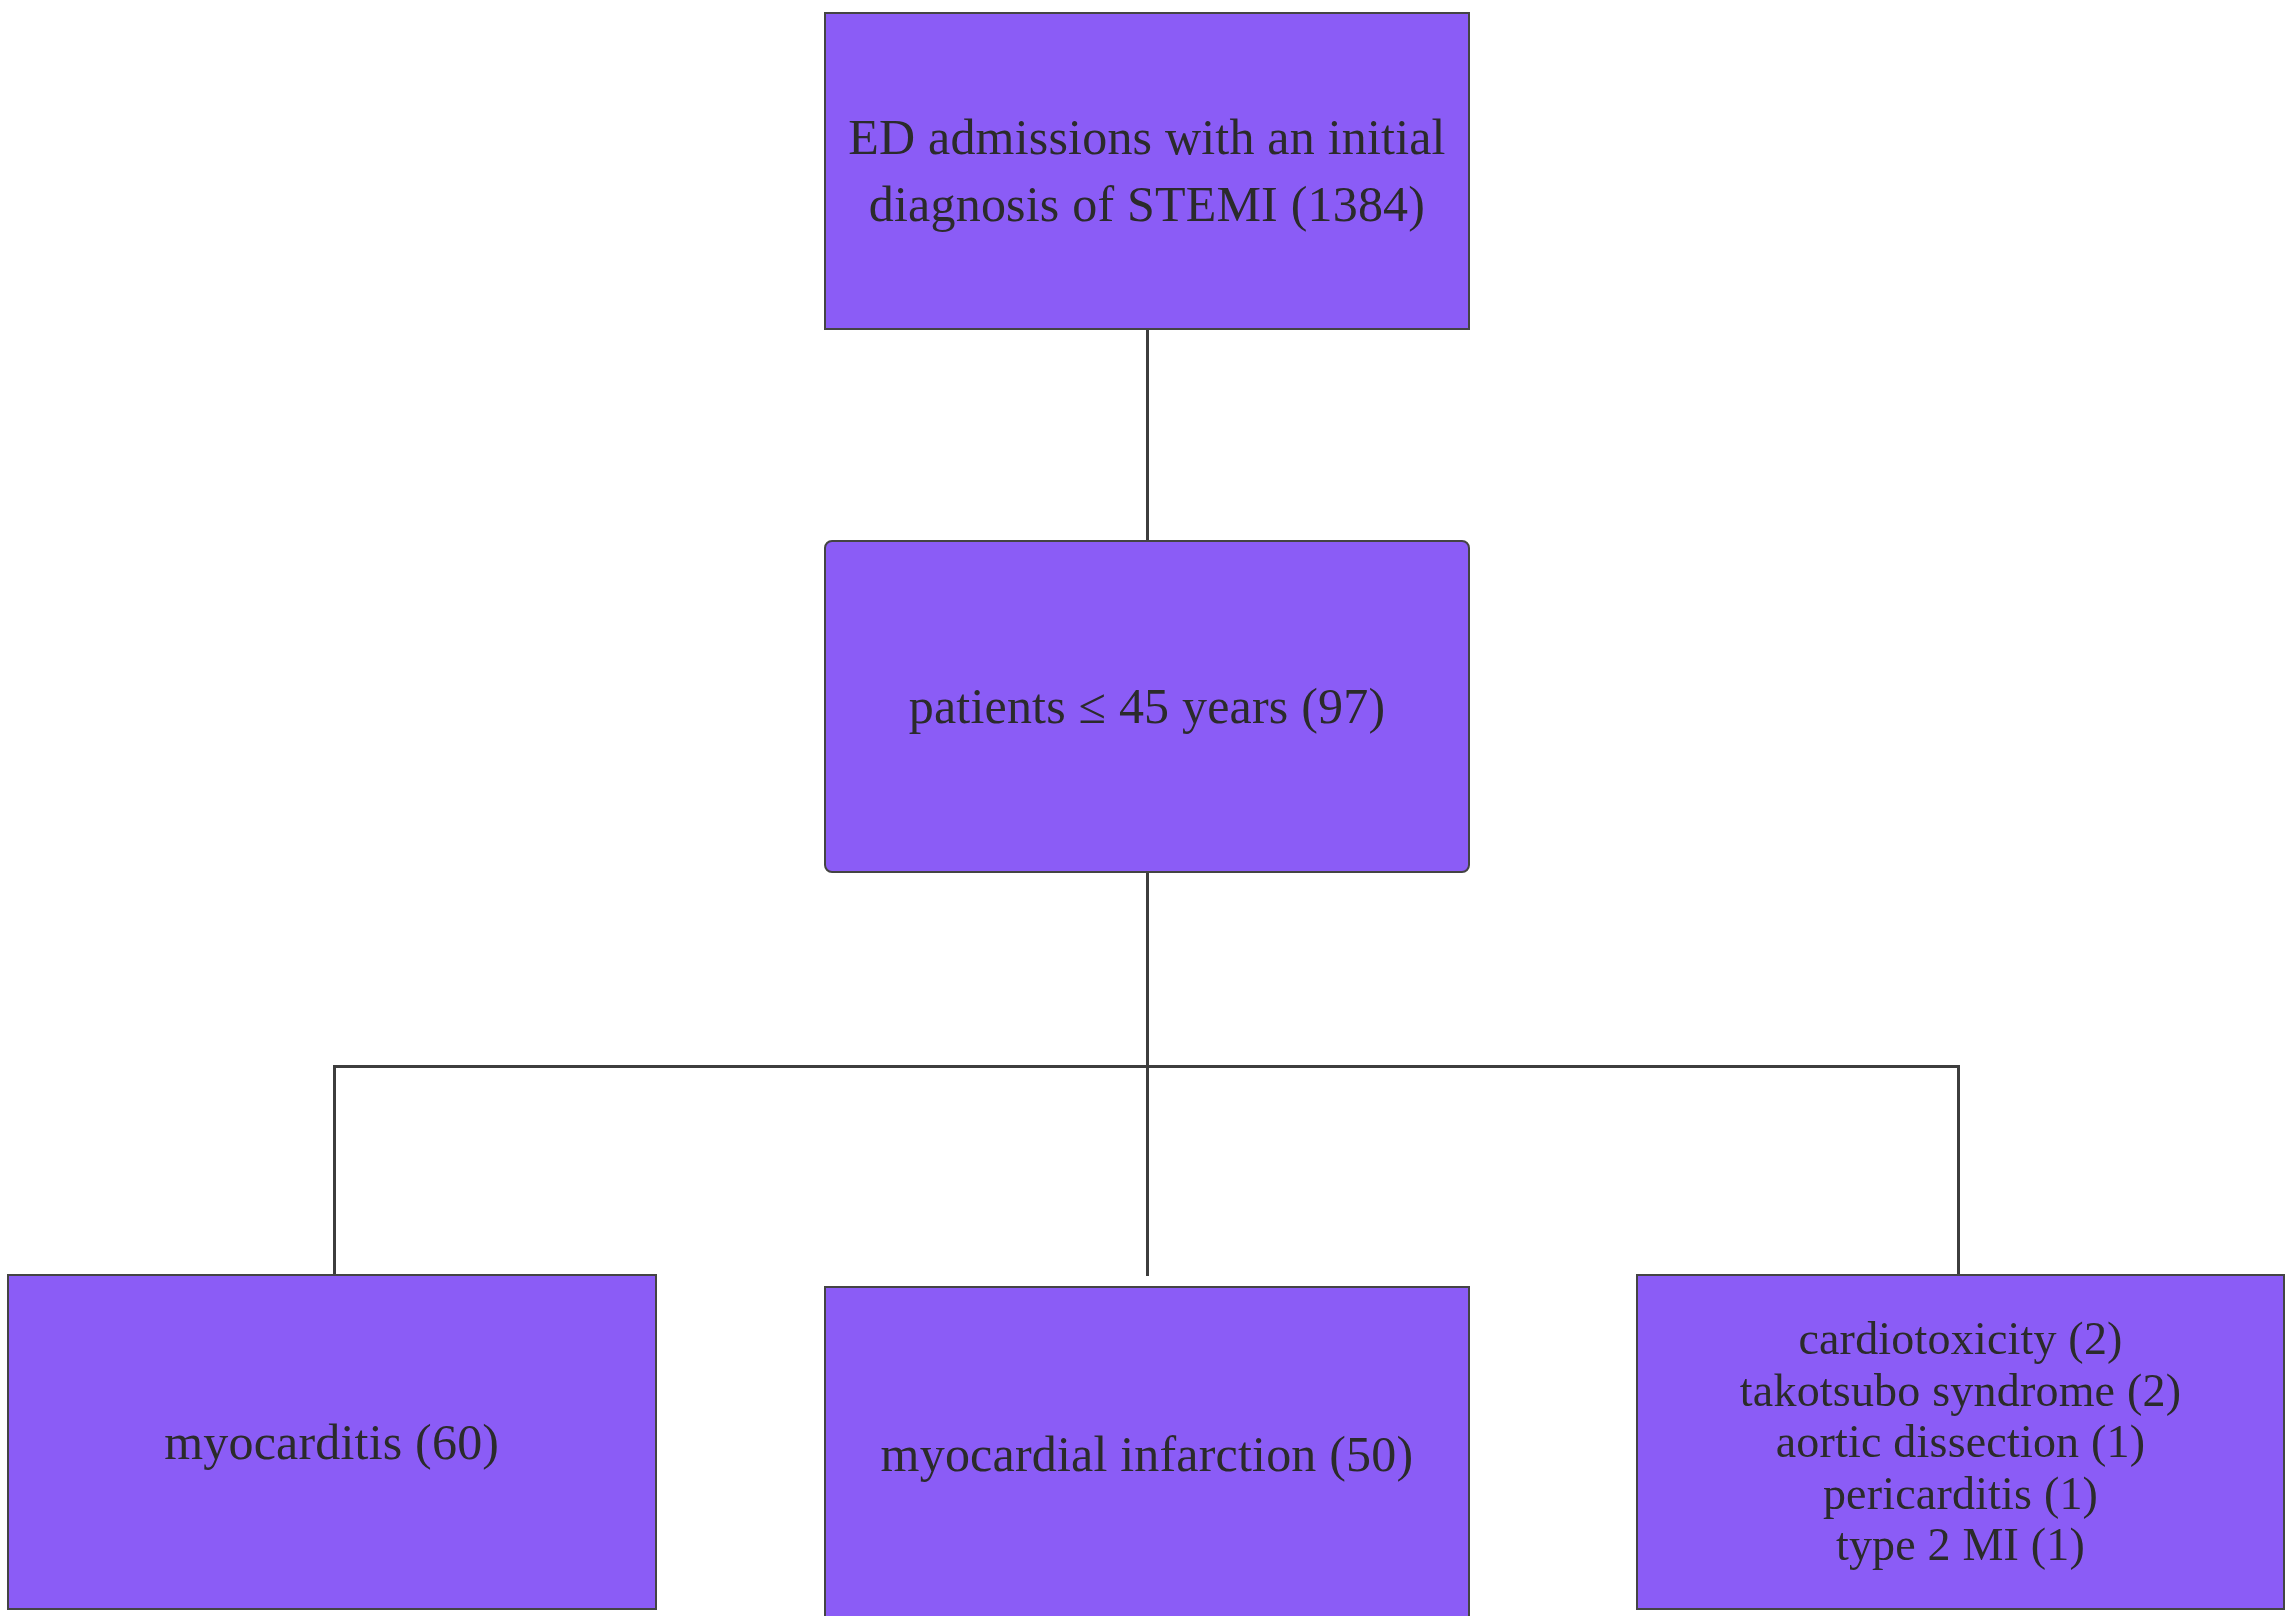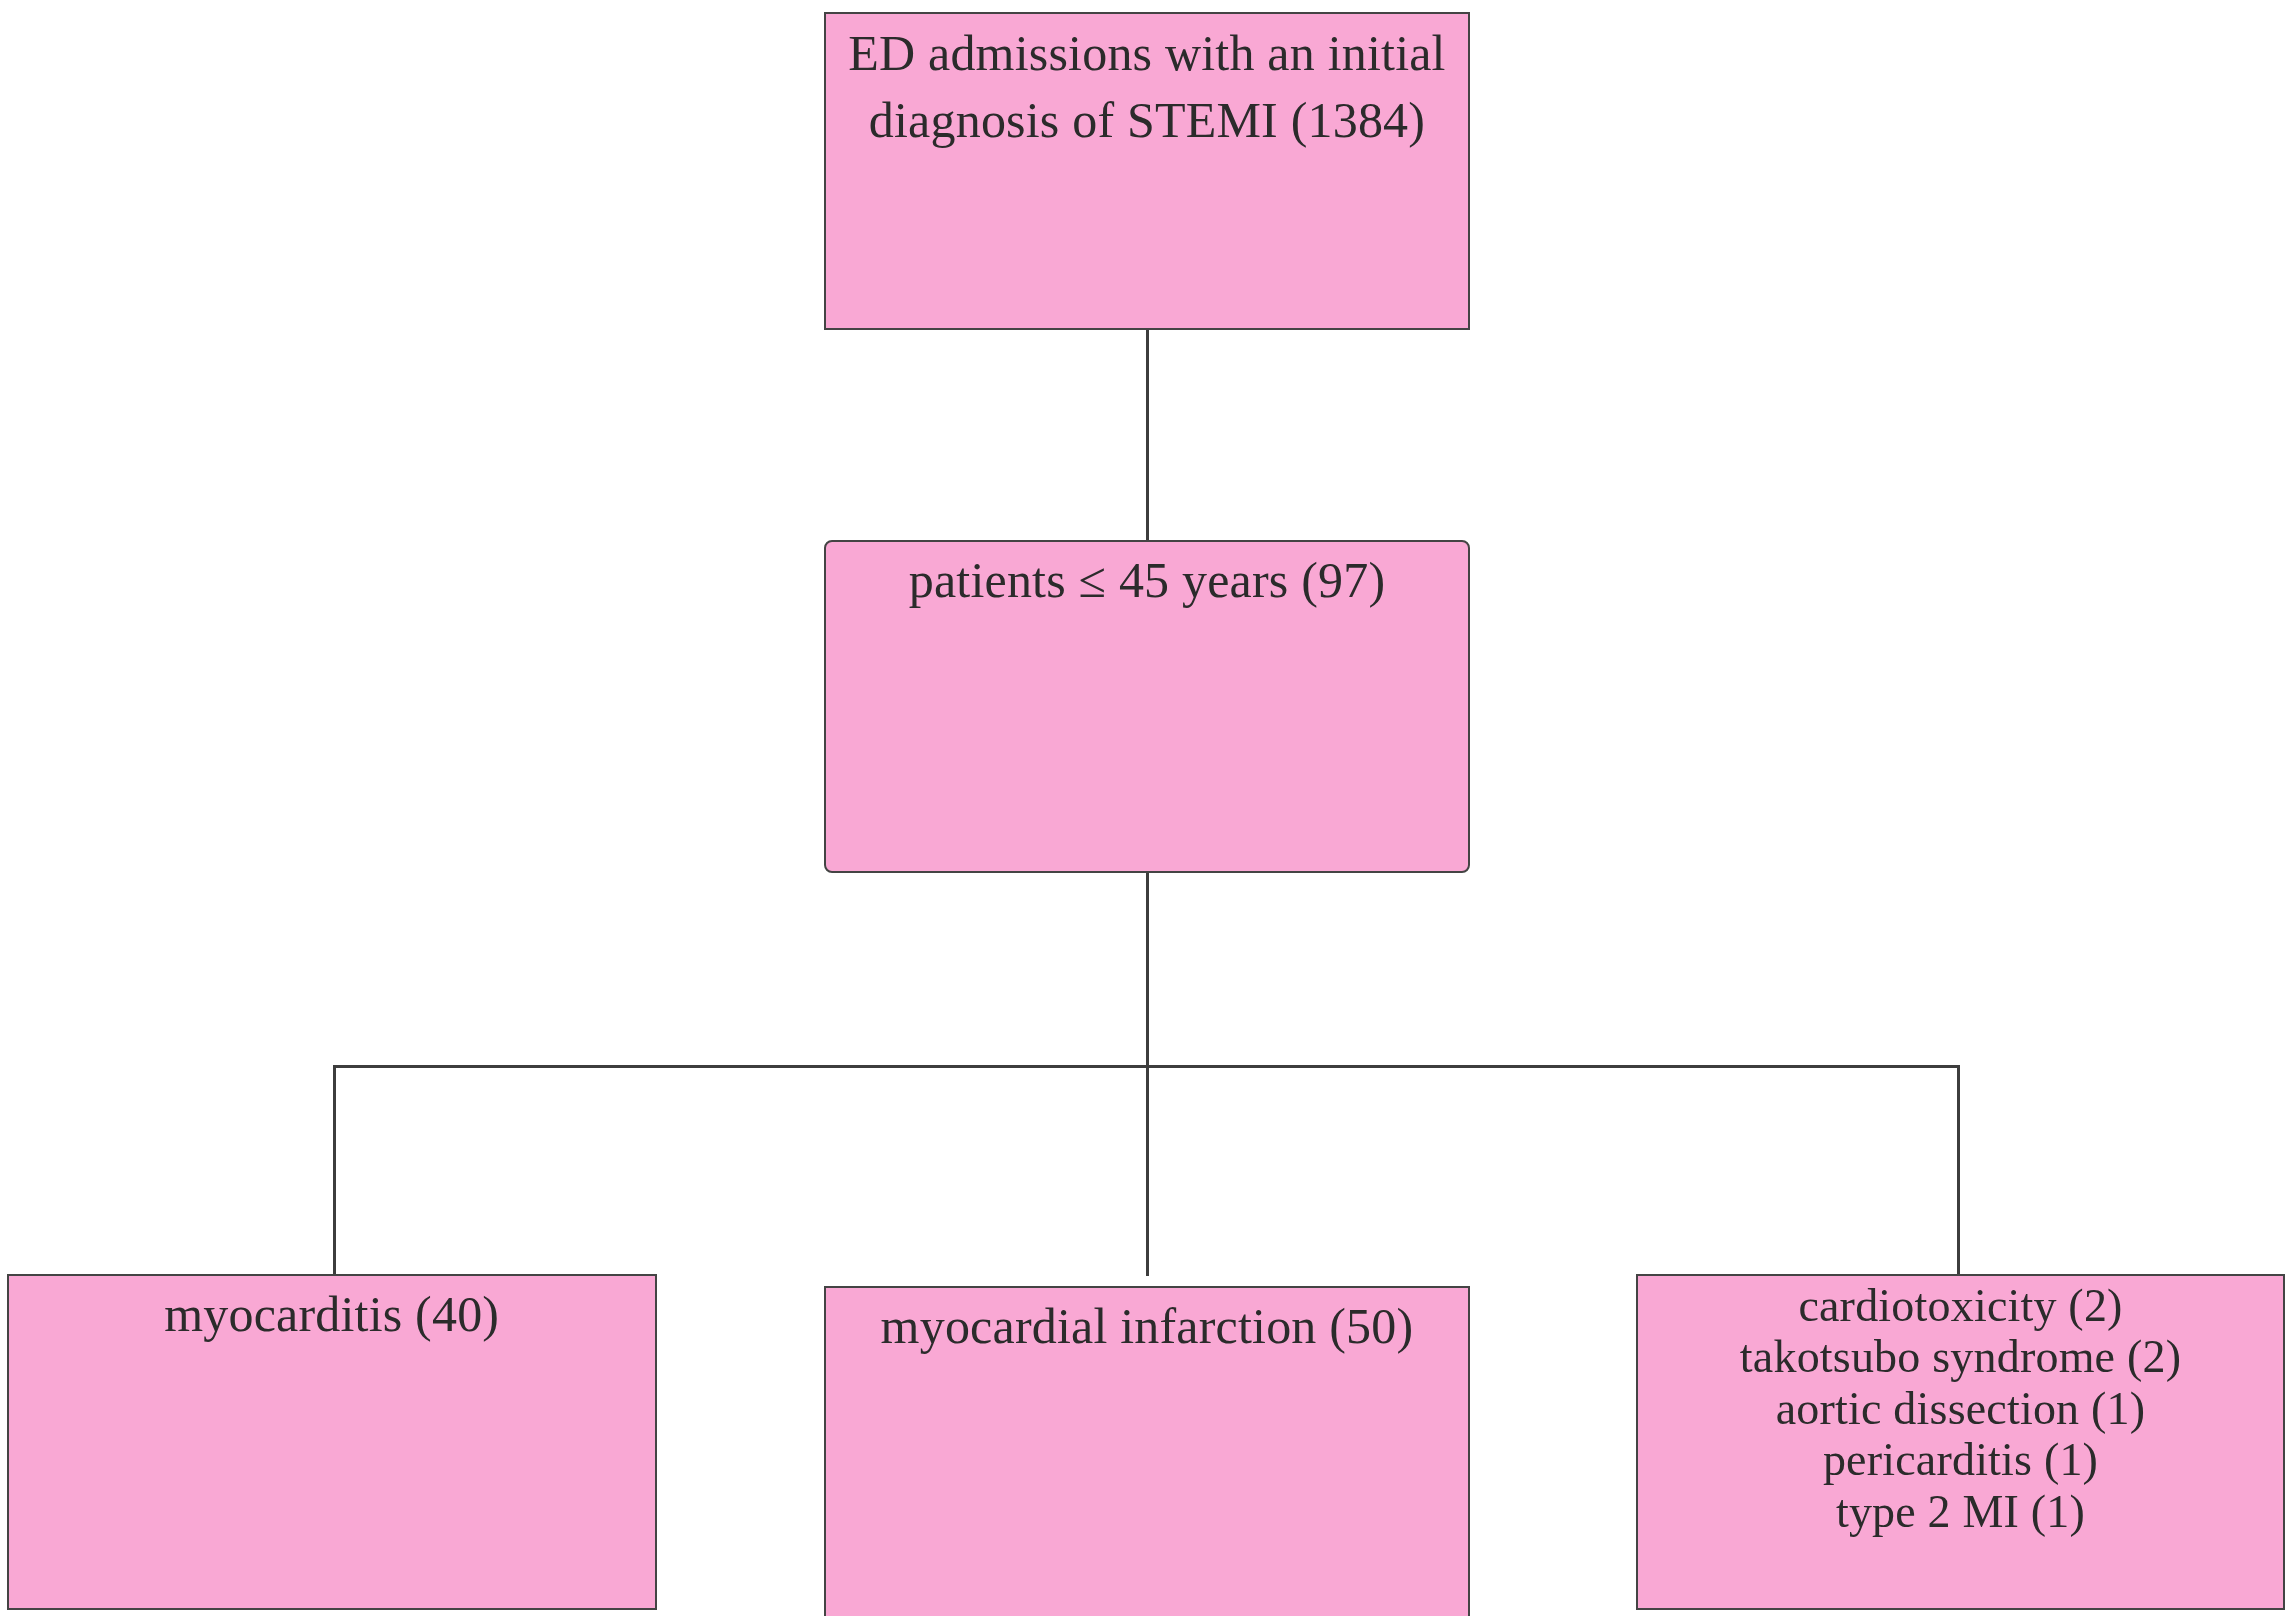--- a/index.html
+++ b/index.html
@@ -18,23 +18,23 @@
     height: 1616px;
     background: #ffffff;
     overflow: hidden;
   }
 
   
   .node-box {
     position: absolute;
     box-sizing: border-box;
     border: 2.9px solid #444444;
-    background: #f9a8d4;
+    background: #8b5cf6;
     display: flex;
-    align-items: flex-start;
+    align-items: center;
     justify-content: center;
     text-align: center;
     padding: 5.7px 13.4px;
   }
   .node-text {
     display: block;
     width: 100%;
     line-height: 1.30;
     white-space: pre-line;
     letter-spacing: 0.2px;
@@ -129,21 +129,21 @@
   <div class="node-box" id="node-top">
     <span class="node-text">ED admissions with an initial
 diagnosis of STEMI (1384)</span>
   </div>
 
   <div class="node-box" id="node-cohort">
     <span class="node-text">patients ≤ 45 years (97)</span>
   </div>
 
   <div class="node-box" id="node-myocarditis">
-    <span class="node-text">myocarditis (40)</span>
+    <span class="node-text">myocarditis (60)</span>
   </div>
 
   <div class="node-box" id="node-infarction">
     <span class="node-text">myocardial infarction (50)</span>
   </div>
 
   <div class="node-box" id="node-other">
     <span class="node-text">cardiotoxicity (2)
 takotsubo syndrome (2)
 aortic dissection (1)

